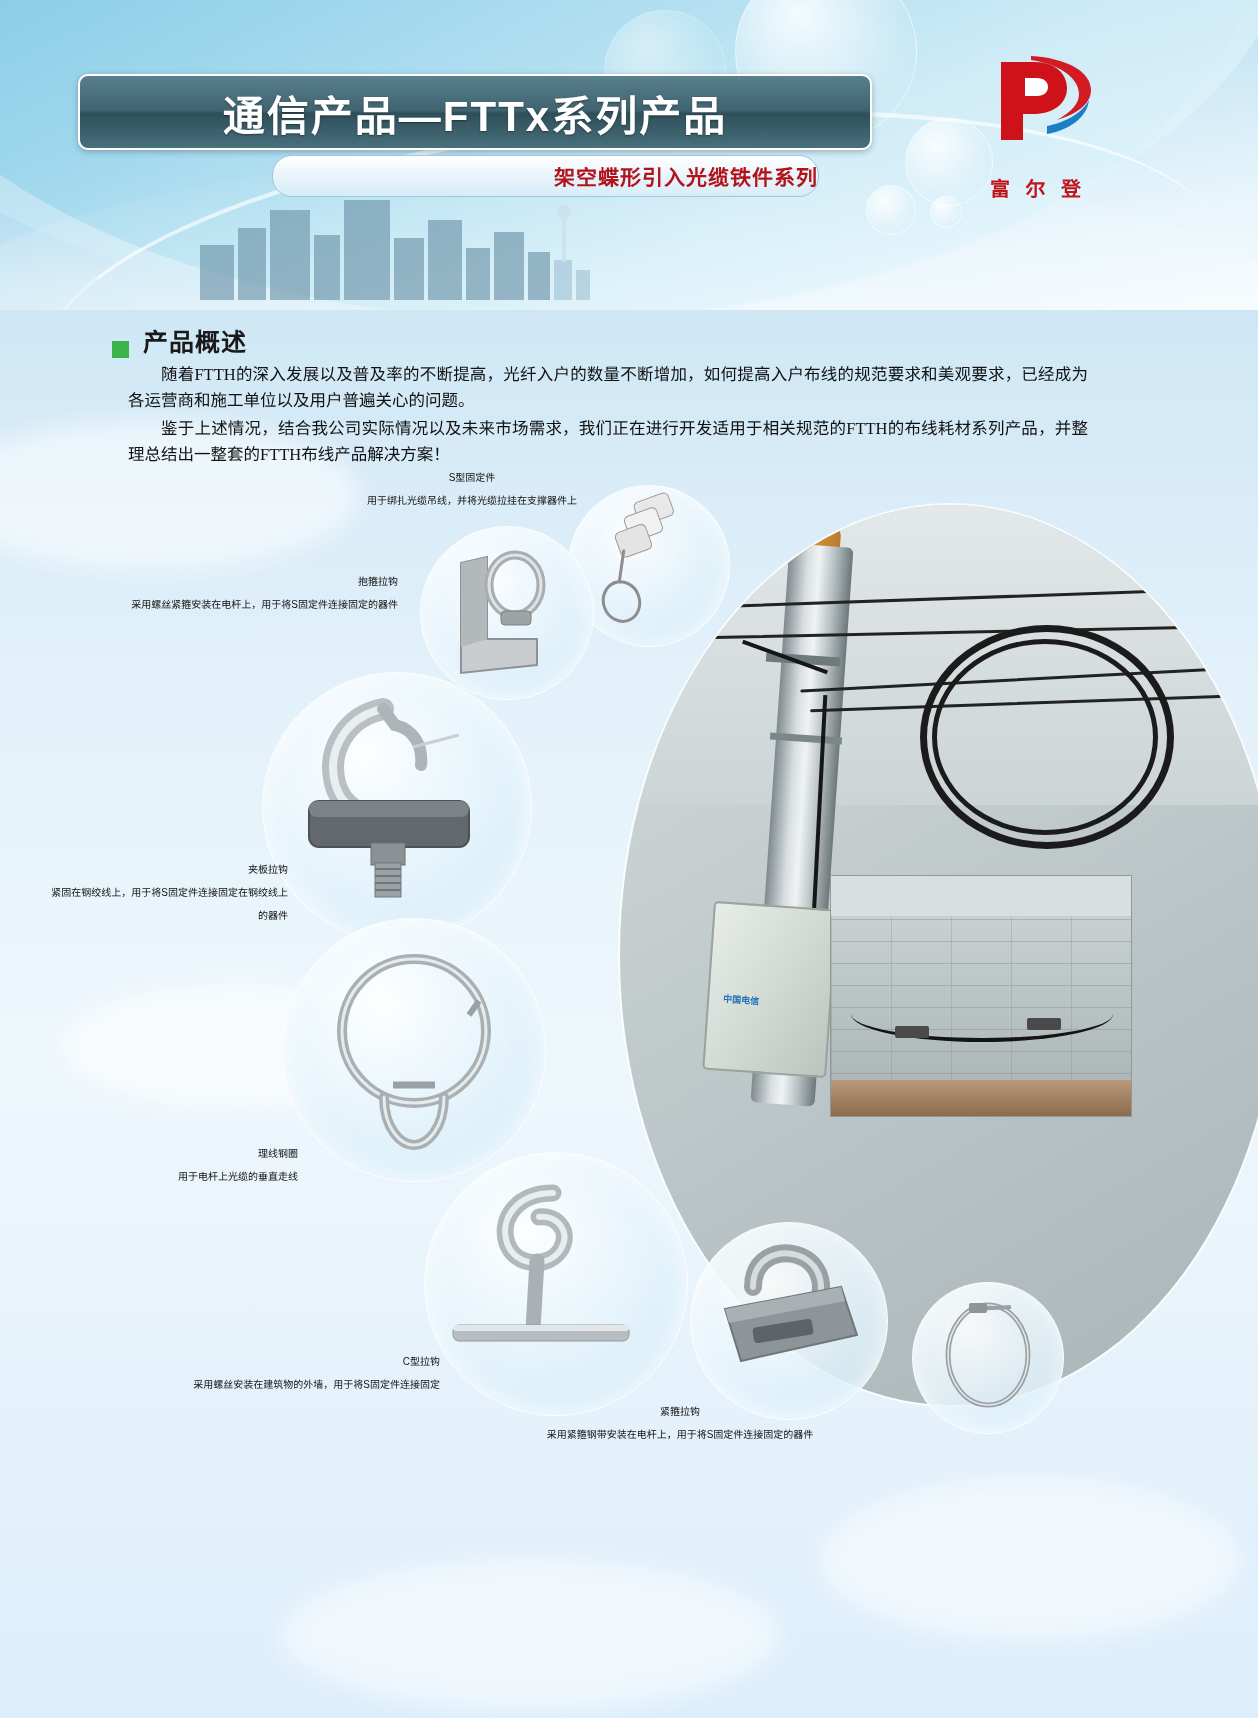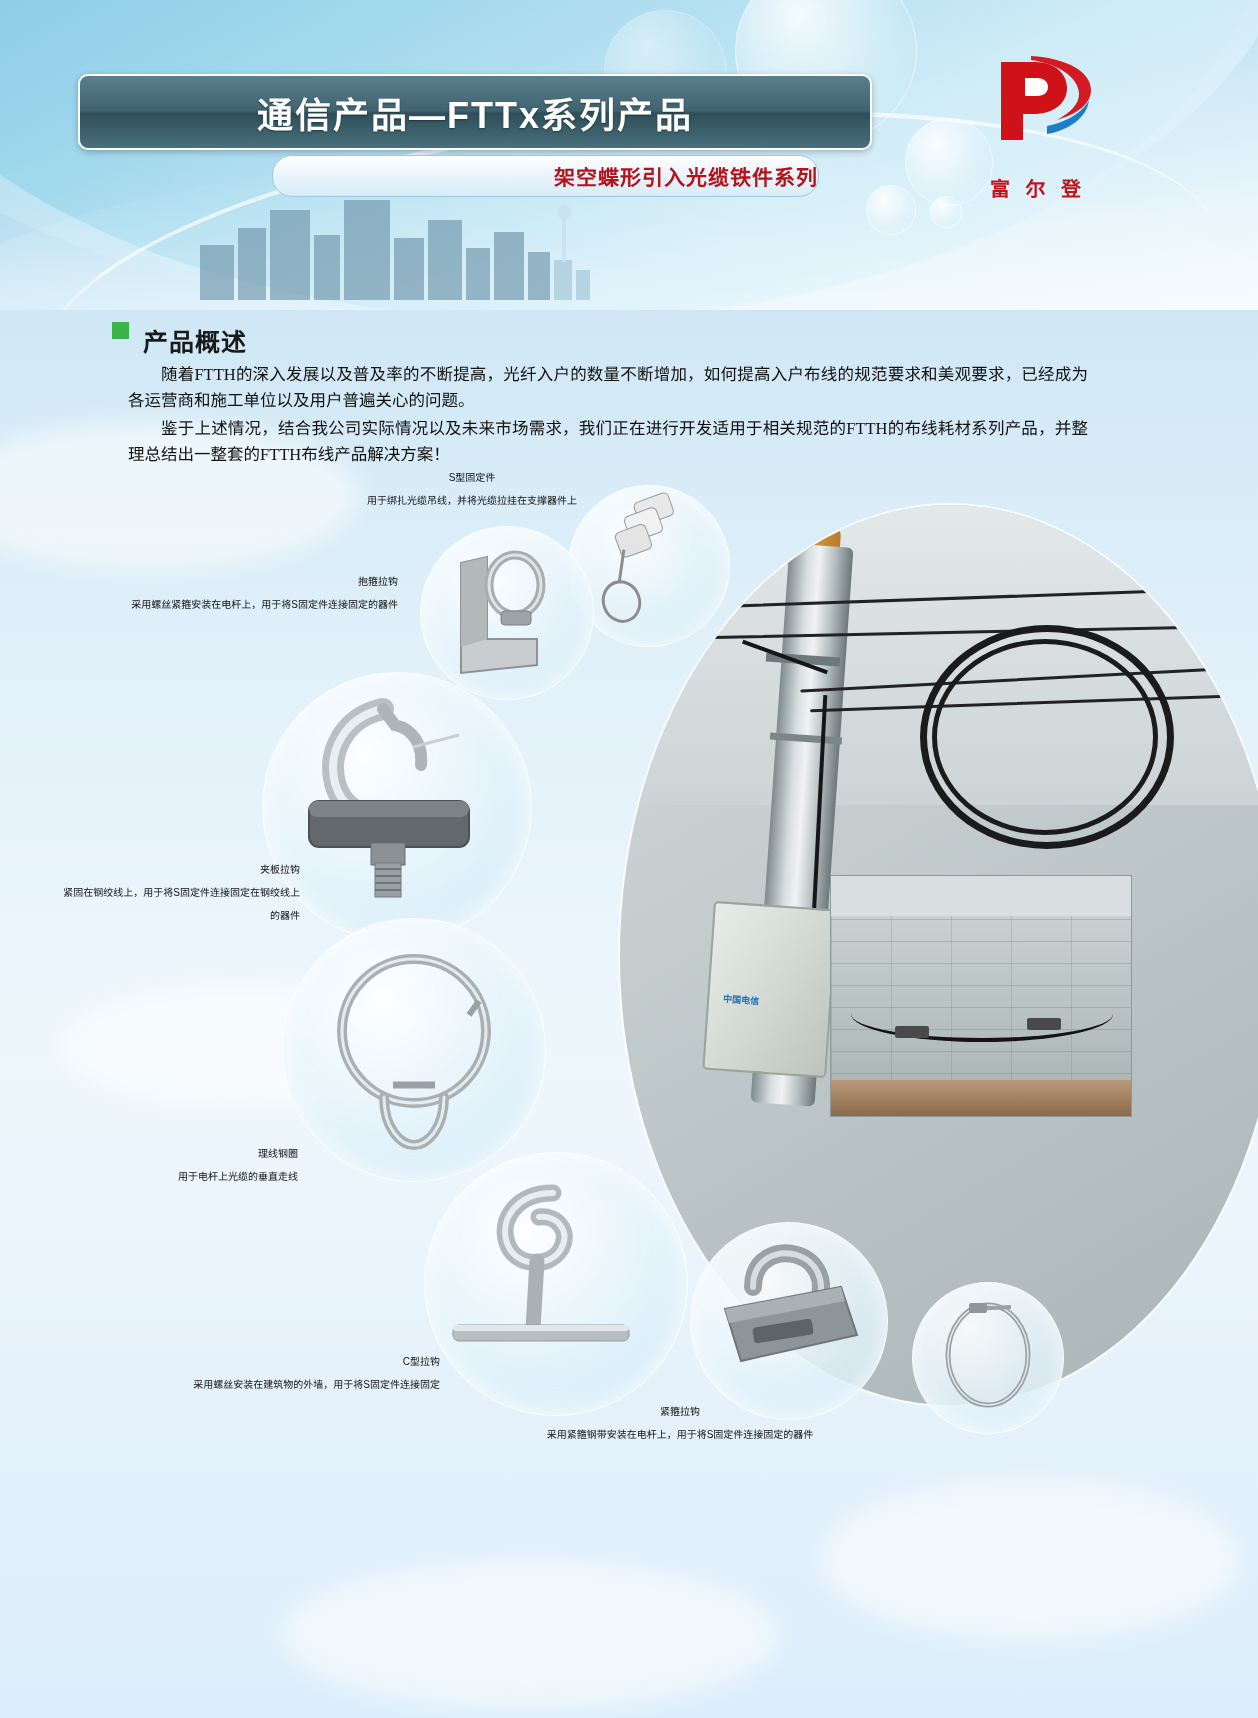--- a/index.html
+++ b/index.html
@@ -105,21 +105,21 @@
     border-radius: 10px;
     background: linear-gradient(180deg, #5a7f8d 0%, #3f636f 48%, #2e4f59 52%, #48707d 100%);
     border: 2px solid #ffffff;
     box-shadow: 0 2px 6px rgba(0,0,0,0.25);
     display: flex;
     align-items: center;
     justify-content: center;
   }
   #title-plate .title-text {
     color: #ffffff;
-    font-size: 36px;
+    font-size: 42px;
     font-weight: bold;
     letter-spacing: 2px;
     white-space: nowrap;
     text-shadow: 0 1px 2px rgba(0,0,0,0.4);
   }
   #subtitle-plate {
     position: absolute;
     left: 272px;
     top: 155px;
     width: 545px;
@@ -159,21 +159,21 @@
     letter-spacing: 5px;
     margin-top: 48px;
   }
 
   
   #section-head {
     position: absolute;
     left: 112px;
     top: 322px;
     display: flex;
-    align-items: flex-start;
+    align-items: flex-end;
     gap: 14px;
   }
   .sec-bullet {
     width: 17px; height: 17px;
     background: #3bb54a;
     display: inline-block;
   }
   .sec-title {
     font-size: 25px;
     font-weight: bold;
@@ -474,21 +474,21 @@
       <rect x="108" y="170" width="34" height="22" fill="#8b9194" stroke="#6a7073"></rect>
       <rect x="112" y="190" width="26" height="34" fill="#9aa1a4" stroke="#747b7e"></rect>
       <g stroke="#6f7679" stroke-width="2">
         <line x1="112" y1="196" x2="138" y2="196"></line>
         <line x1="112" y1="203" x2="138" y2="203"></line>
         <line x1="112" y1="210" x2="138" y2="210"></line>
         <line x1="112" y1="217" x2="138" y2="217"></line>
       </g>
     </svg>
   </div>
-  <div class="caption cap-right" style="left:62px;top:858px;width:238px;">
+  <div class="caption cap-right" style="left:50px;top:858px;width:238px;">
     <span class="cap-title">夹板拉钩</span>
     <span>紧固在钢绞线上，用于将S固定件连接固定在钢绞线上的器件</span>
   </div>
 
   <div class="prod-circle" style="left:282px;top:918px;width:262px;height:262px;">
     <svg viewBox="0 0 262 262" width="262" height="262">
       <circle cx="131" cy="112" r="72" fill="none" stroke="#a9b0b3" stroke-width="10"></circle>
       <circle cx="131" cy="112" r="72" fill="none" stroke="#e6ebed" stroke-width="3"></circle>
       <path d="M101 178 C101 210 118 226 131 226 C144 226 161 210 161 178" fill="none" stroke="#a9b0b3" stroke-width="10" stroke-linecap="round"></path>
       <path d="M101 178 C101 210 118 226 131 226 C144 226 161 210 161 178" fill="none" stroke="#e6ebed" stroke-width="3" stroke-linecap="round"></path>

